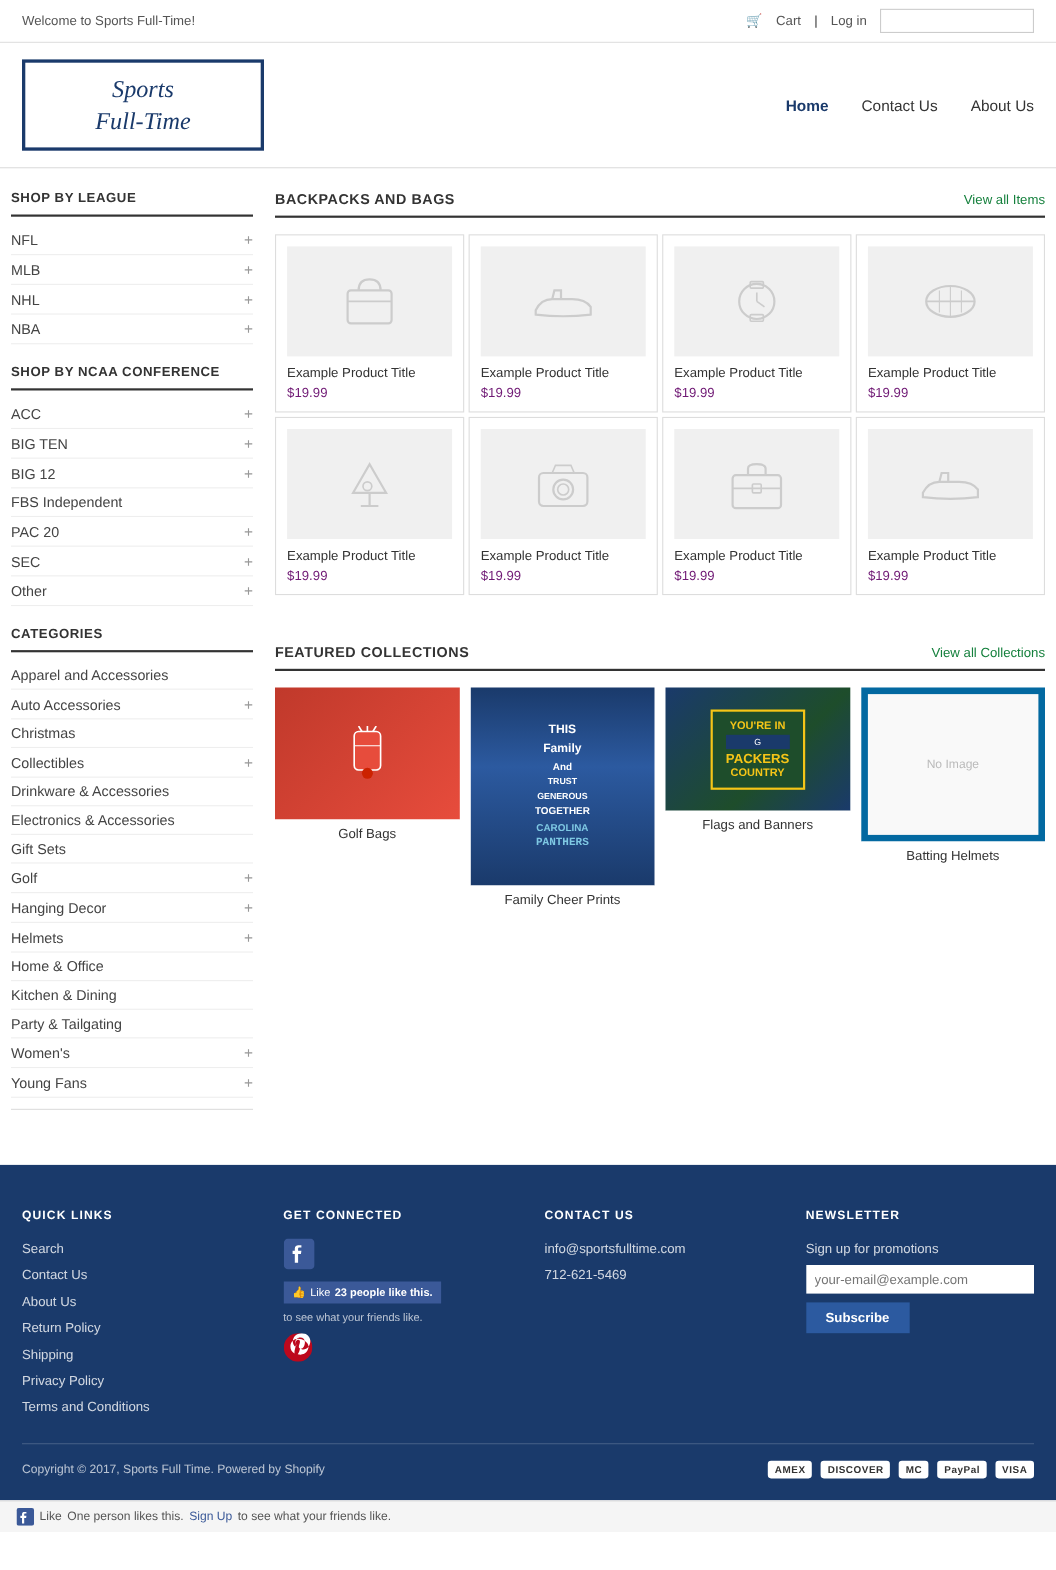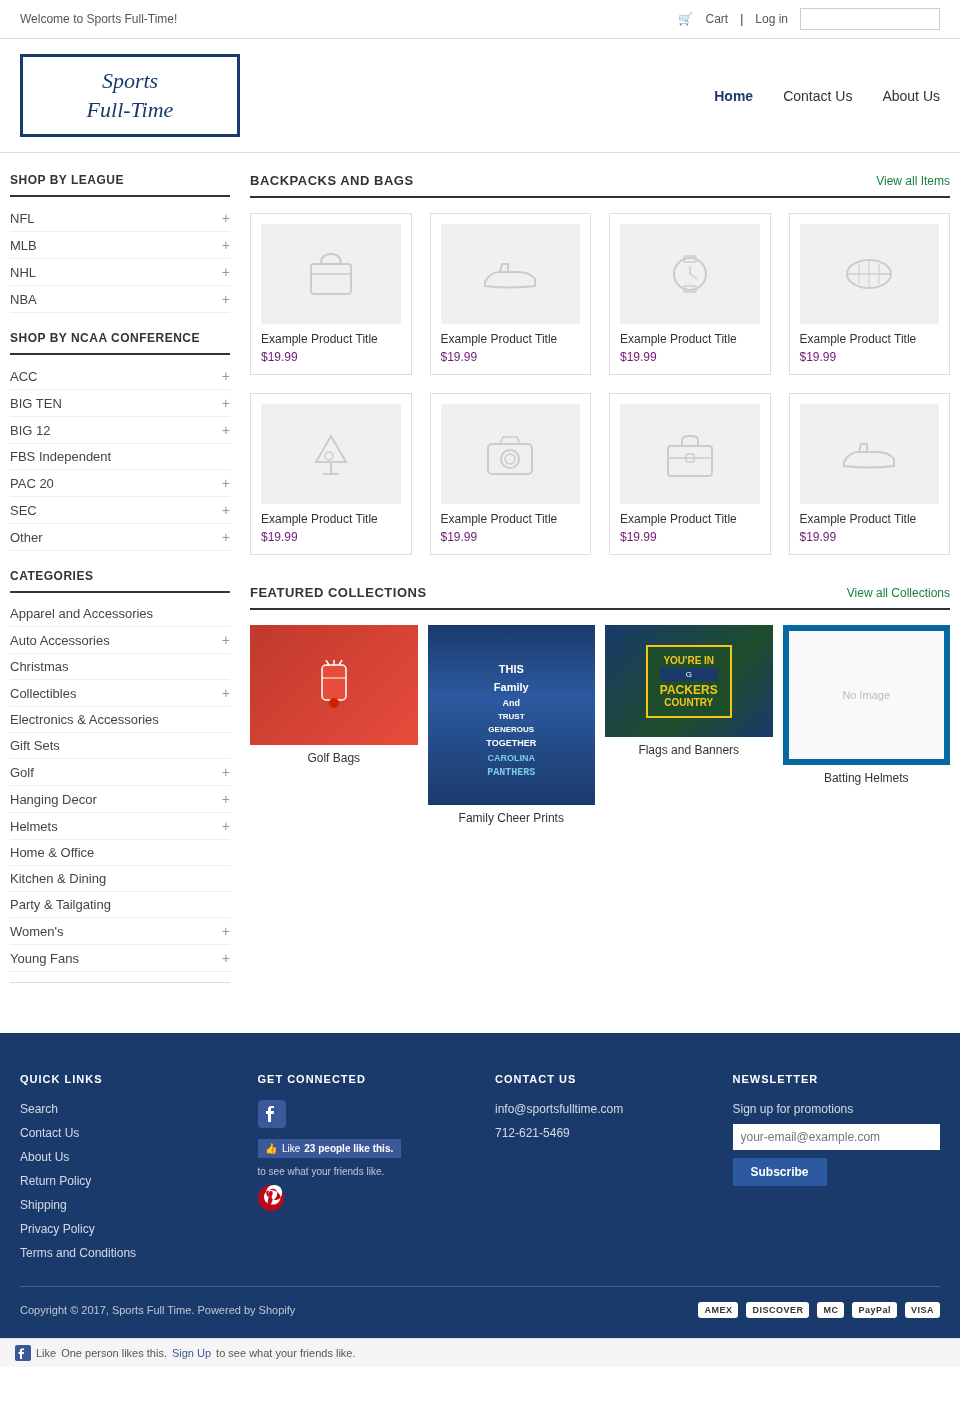--- a/index.html
+++ b/index.html
@@ -94,22 +94,22 @@
       border-bottom: 2px solid #333;
       padding-bottom: 8px;
       margin-bottom: 15px;
     }
     .section-title { font-size: 13px; font-weight: bold; letter-spacing: 0.5px; }
     .view-all { font-size: 12px; color: #15803d; text-decoration: none; }
 
     .product-grid {
       display: grid;
       grid-template-columns: repeat(4, 1fr);
-      gap: 18px;
-      margin-bottom: 30px;
+      gap: 4px;
+      margin-bottom: 44px;
     }
     .product-card {
       border: 1px solid #ddd;
       padding: 10px;
       cursor: pointer;
     }
     .product-image {
       width: 100%;
       height: 100px;
       background: #f0f0f0;
@@ -317,20 +317,23 @@
       <span class="plus">+</span>
     </div>
     <div class="sidebar-item">
       <span>Christmas</span>
     </div>
     <div class="sidebar-item">
       <span>Collectibles</span>
       <span class="plus">+</span>
     </div>
     <div class="sidebar-item">
+      <span>Drinkware &amp; Accessories</span>
+    </div>
+    <div class="sidebar-item">
       <span>Electronics &amp; Accessories</span>
     </div>
     <div class="sidebar-item">
       <span>Gift Sets</span>
     </div>
     <div class="sidebar-item">
       <span>Golf</span>
       <span class="plus">+</span>
     </div>
     <div class="sidebar-item">
@@ -482,21 +485,21 @@
               <circle cx="30" cy="43" r="5" fill="#cc2200"></circle>
               <line x1="25" y1="5" x2="22" y2="0" stroke="#fff" stroke-width="1.5"></line>
               <line x1="30" y1="5" x2="30" y2="0" stroke="#fff" stroke-width="1.5"></line>
               <line x1="35" y1="5" x2="38" y2="0" stroke="#fff" stroke-width="1.5"></line>
             </svg>
         </div>
         <div class="collection-label">Golf Bags</div>
       </div>
 
       <div class="collection-card">
-        <div style="width:100%;height:180px;background:linear-gradient(180deg,#1a3a6b 0%,#2c5aa0 40%,#1a3a6b 100%);display:flex;flex-direction:column;align-items:center;justify-content:flex-end;padding:24px;">
+        <div style="width:100%;height:180px;background:linear-gradient(180deg,#1a3a6b 0%,#2c5aa0 40%,#1a3a6b 100%);display:flex;flex-direction:column;align-items:center;justify-content:center;padding:24px;">
           <div style="color:#fff;font-size:9px;text-align:center;font-weight:bold;line-height:1.6;">
             <div style="font-size:11px;">THIS</div>
             <div style="font-size:11px;">Family</div>
             <div style="font-size:9px;">And</div>
             <div style="font-size:8px;">TRUST</div>
             <div style="font-size:8px;">GENEROUS</div>
             <div style="font-size:9px;">TOGETHER</div>
             <div style="font-size:9px;color:#7ec8e3;">CAROLINA</div>
             <div style="font-size:10px;font-weight:bold;color:#7ec8e3;font-family:Liberation Mono, monospace;">PANTHERS</div>
           </div>

